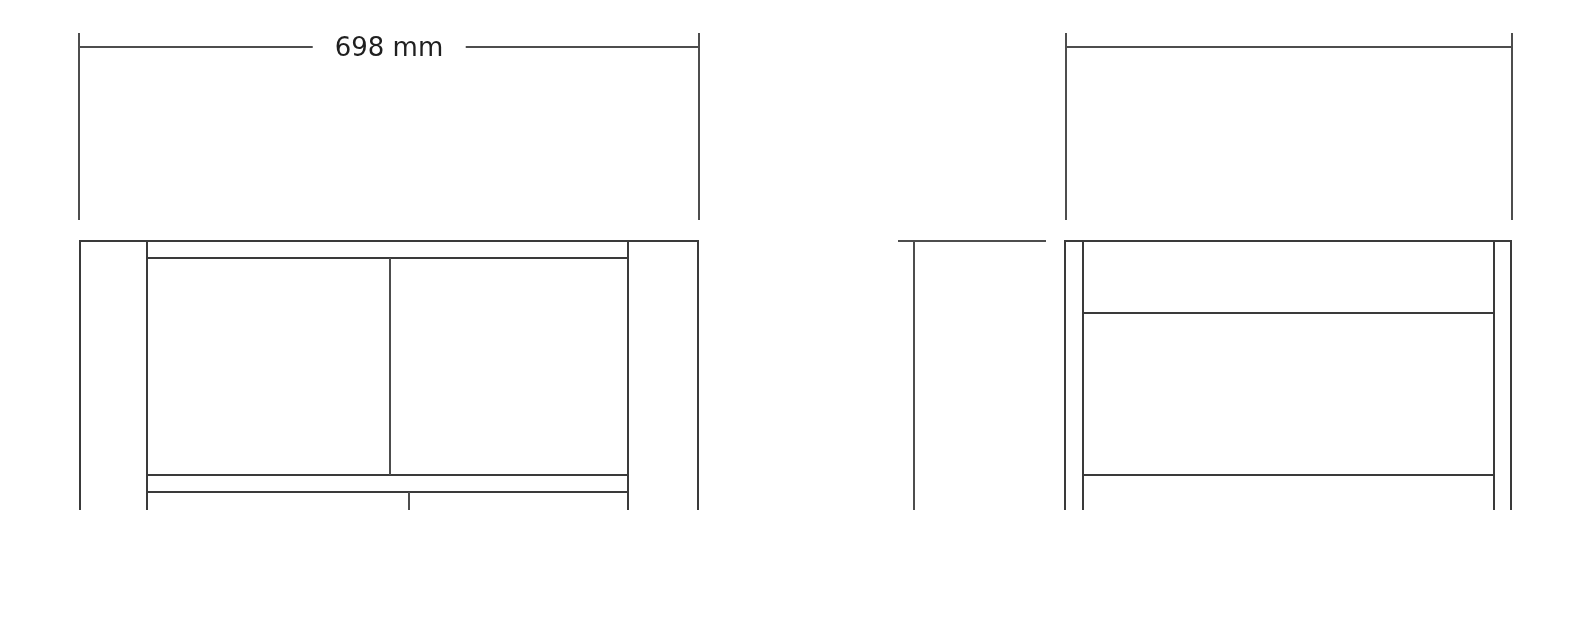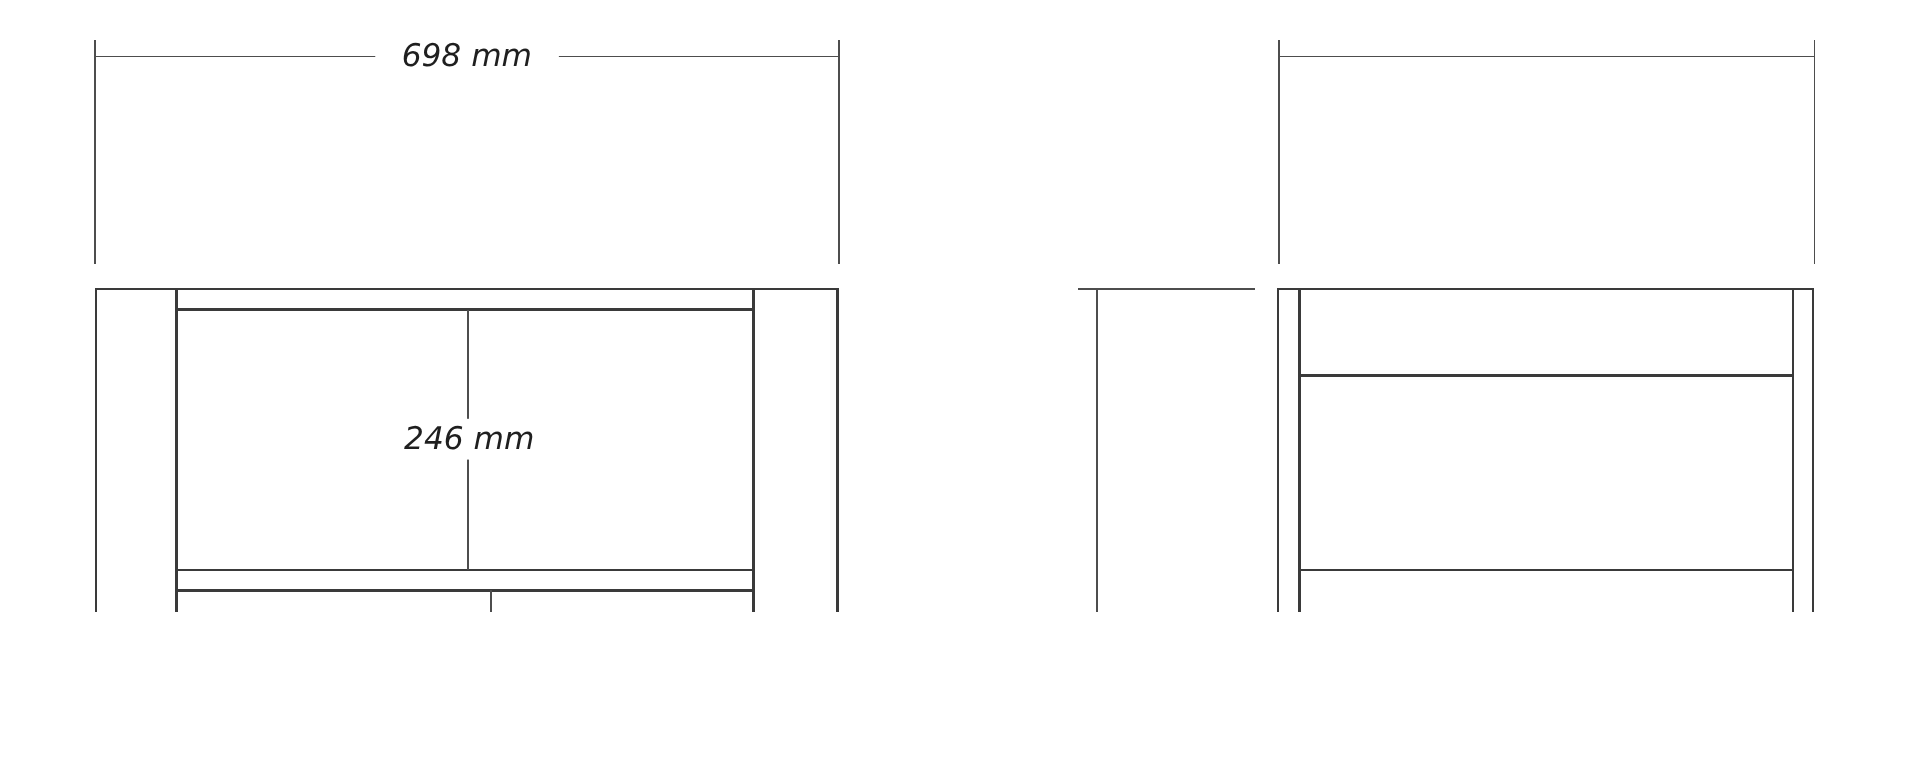--- a/index.html
+++ b/index.html
@@ -12,21 +12,20 @@
   html, body {
     background: var(--background);
     font-family: "DejaVu Sans", "Liberation Sans", sans-serif;
   }
   .canvas {
     position: relative;
     width: 1588px;
     height: 510px;
     background: var(--background);
     overflow: hidden;
-    font-style: italic;
   }
   svg.drawing {
     position: absolute;
     left: 0; top: 0;
     width: 1588px;
     height: 634px;
   }
   .obj  { stroke: var(--object-line);    stroke-width: 2;   }
   .dim  { stroke: var(--dimension-line); stroke-width: 1.5; }
   .dim-label {
@@ -96,16 +95,15 @@
 
       <line class="dim" x1="914" y1="241" x2="914" y2="596"></line>
       <line class="dim" x1="898" y1="241" x2="1046" y2="241"></line>
       <line class="dim" x1="898" y1="596" x2="1046" y2="596"></line>
     </g>
   </svg>
 
   <div class="dim-label horizontal" style="left:389px;  top:47px;">698 mm</div>
 
 
-  <div class="dim-label vertical" style="left:391px;  top:366px;">246 mm</div>
 
 
 </div>
 
 </body></html>

